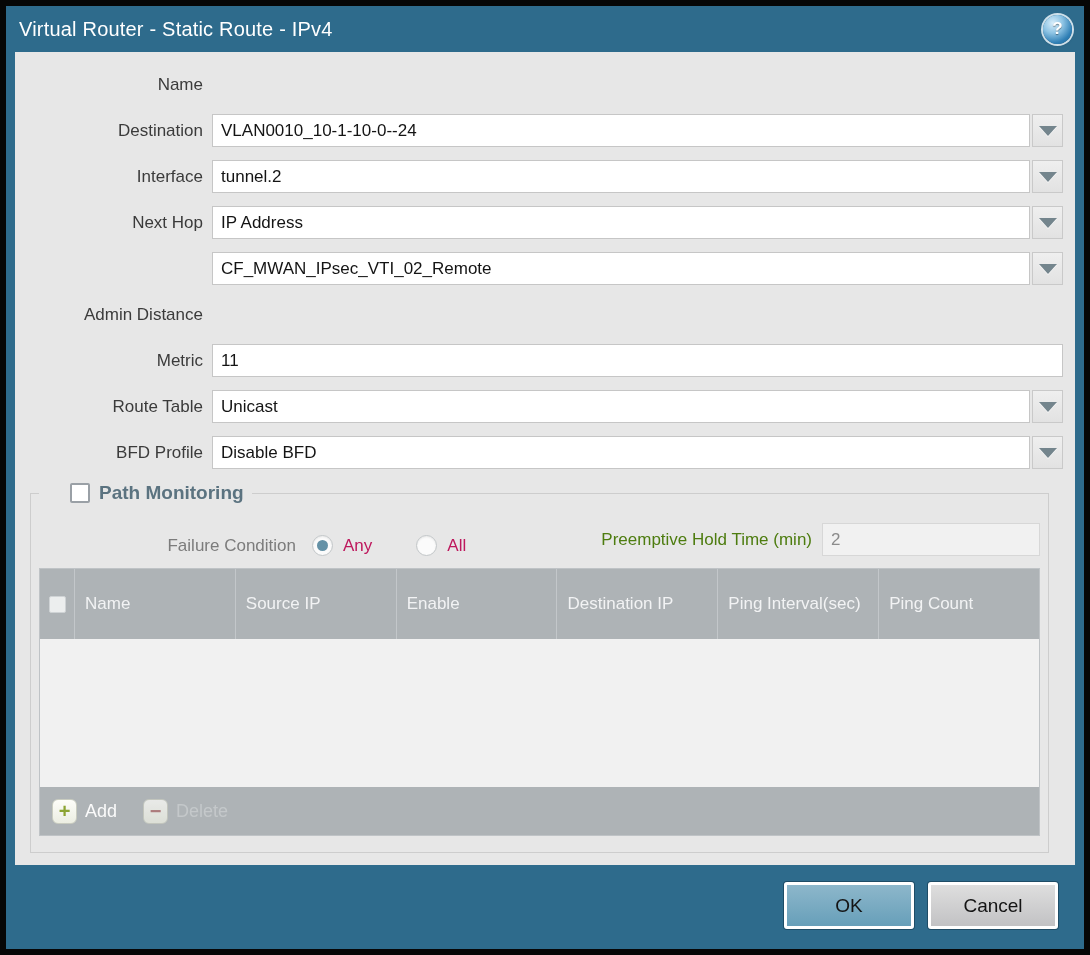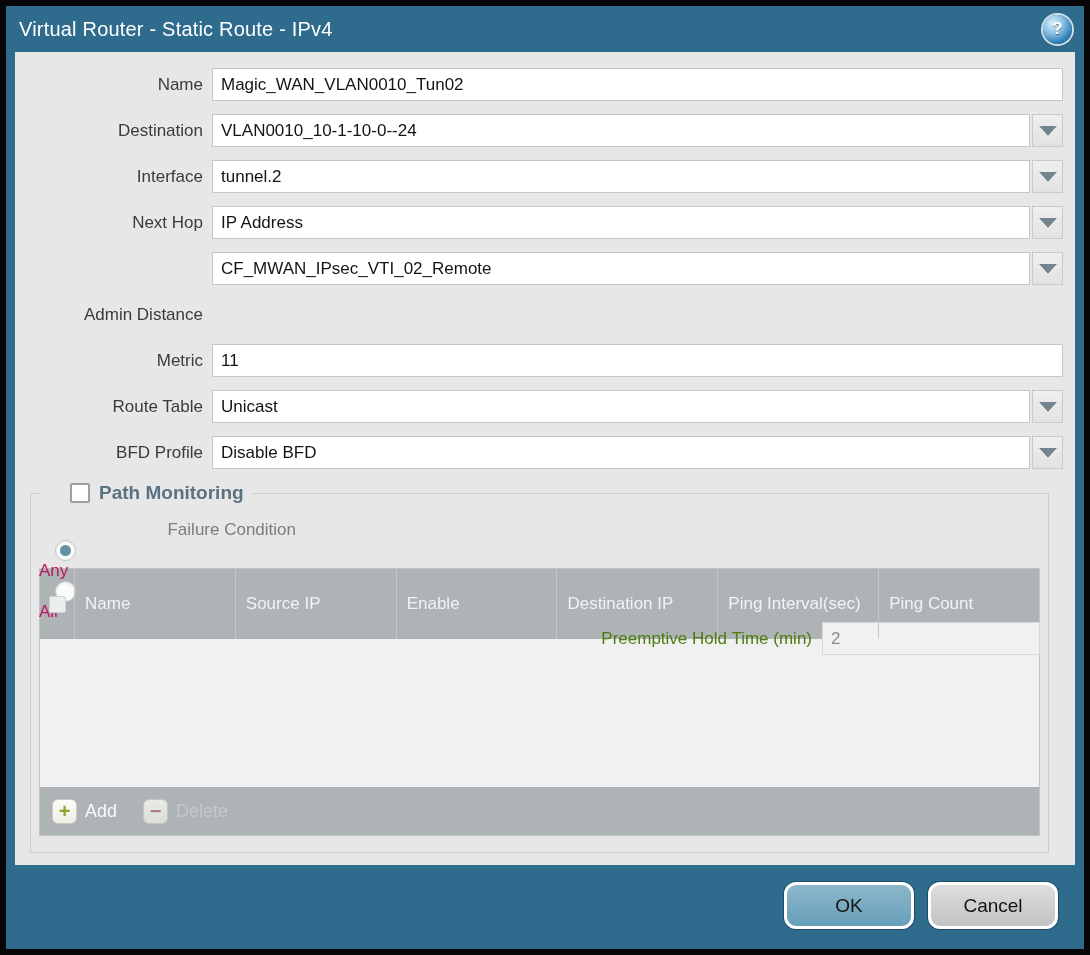--- a/index.html
+++ b/index.html
@@ -32,21 +32,21 @@
   .dd-arrow { width:0; height:0; border-left:9px solid transparent; border-right:9px solid transparent;
               border-top:10px solid #74858d; filter:drop-shadow(0 1px 0 rgba(255,255,255,.7)); }
 
   
   fieldset.pm { margin:9px 14px 0 15px; border:1px solid #cdcdcd; padding:6px 8px 16px 8px; }
   fieldset.pm legend { display:flex; align-items:center; padding-right:8px; margin-left:0px;padding-left:31px; }
   .pm-checkbox { width:20px; height:20px; background:#ffffff; border:2px solid #9aa0a6; border-radius:2px;
                  margin-right:9px; cursor:pointer; }
   .pm-title { font-size:19px; font-weight:bold; color:#5b7380; }
 
-  .cond-row { display:flex; align-items:flex-start; margin:10px 0 0 0; height:36px; font-size:17px; color:#7c7c7c;flex-direction:column; }
+  .cond-row { display:flex; align-items:flex-end; margin:10px 0 0 0; height:36px; font-size:17px; color:#7c7c7c; }
   .cond-row .cond-lbl { width:257px; text-align:right; flex:none; }
   .radio { width:21px; height:21px; border-radius:50%; background:#fbfbfb; border:1px solid #c2c6c8;
            margin:0 10px 0 16px; display:flex; align-items:center; justify-content:center;
            box-shadow:inset 0 1px 2px rgba(0,0,0,.08); cursor:pointer; flex:none; }
   .radio .dot { width:11px; height:11px; border-radius:50%; background:#6491a6; display:none; }
   .radio.selected .dot { display:block; }
   .radio-lbl { margin-right:28px; color:#be185d; }
   .preempt { margin-left:auto; display:flex; align-items:center; }
   .preempt .plbl { margin-right:10px; color:#4d7c0f; }
   .preempt .txt { width:218px; flex:none; }
@@ -67,21 +67,21 @@
                 font-weight:bold; font-size:20px; margin-right:8px; line-height:1; }
   .action.add .ic { color:#8ca432; }
   .action.add .alabel { color:#fbfbfb; font-size:18px; }
   .action.delete { cursor:default; }
   .action.delete .ic { color:#ad6a6a; opacity:.75; }
   .action.delete .alabel { color:#c4c8ca; font-size:18px; }
 
   
   .bottombar { height:84px; display:flex; justify-content:flex-end; align-items:flex-start;
                padding:17px 26px 0 0; gap:14px; }
-  .btn { width:130px; height:47px; border-radius:12px; border:3px solid #ffffff; font-size:19px;
+  .btn { width:130px; height:47px; border-radius:3px; border:3px solid #ffffff; font-size:19px;
          font-family:"Liberation Sans",sans-serif; color:#141414; cursor:pointer;
          box-shadow:0 0 0 1px rgba(10,40,55,.45); }
   .btn.ok { background:linear-gradient(#8db7cb,#679fb9); }
   .btn.cancel { background:linear-gradient(#dedede,#c2c2c4); }
 </style>
 </head>
 <body>
 
 <div class="window">
 
@@ -89,23 +89,20 @@
     <span class="title">Virtual Router - Static Route - IPv4</span>
     <div class="help-btn">
       <span>?</span>
     </div>
   </div>
 
   <div class="content">
 
     <div class="form-row">
       <span class="lbl">Name</span>
-      <div class="field-wrap">
-        <input class="txt" type="text" value="Magic_WAN_VLAN0010_Tun02" style="">
-      </div>
     </div>
 
     <div class="form-row">
       <span class="lbl">Destination</span>
       <div class="field-wrap">
         <input class="txt" type="text" value="VLAN0010_10-1-10-0--24" style="">
         <div class="dd-btn">
           <span class="dd-arrow"></span>
         </div>
       </div>

